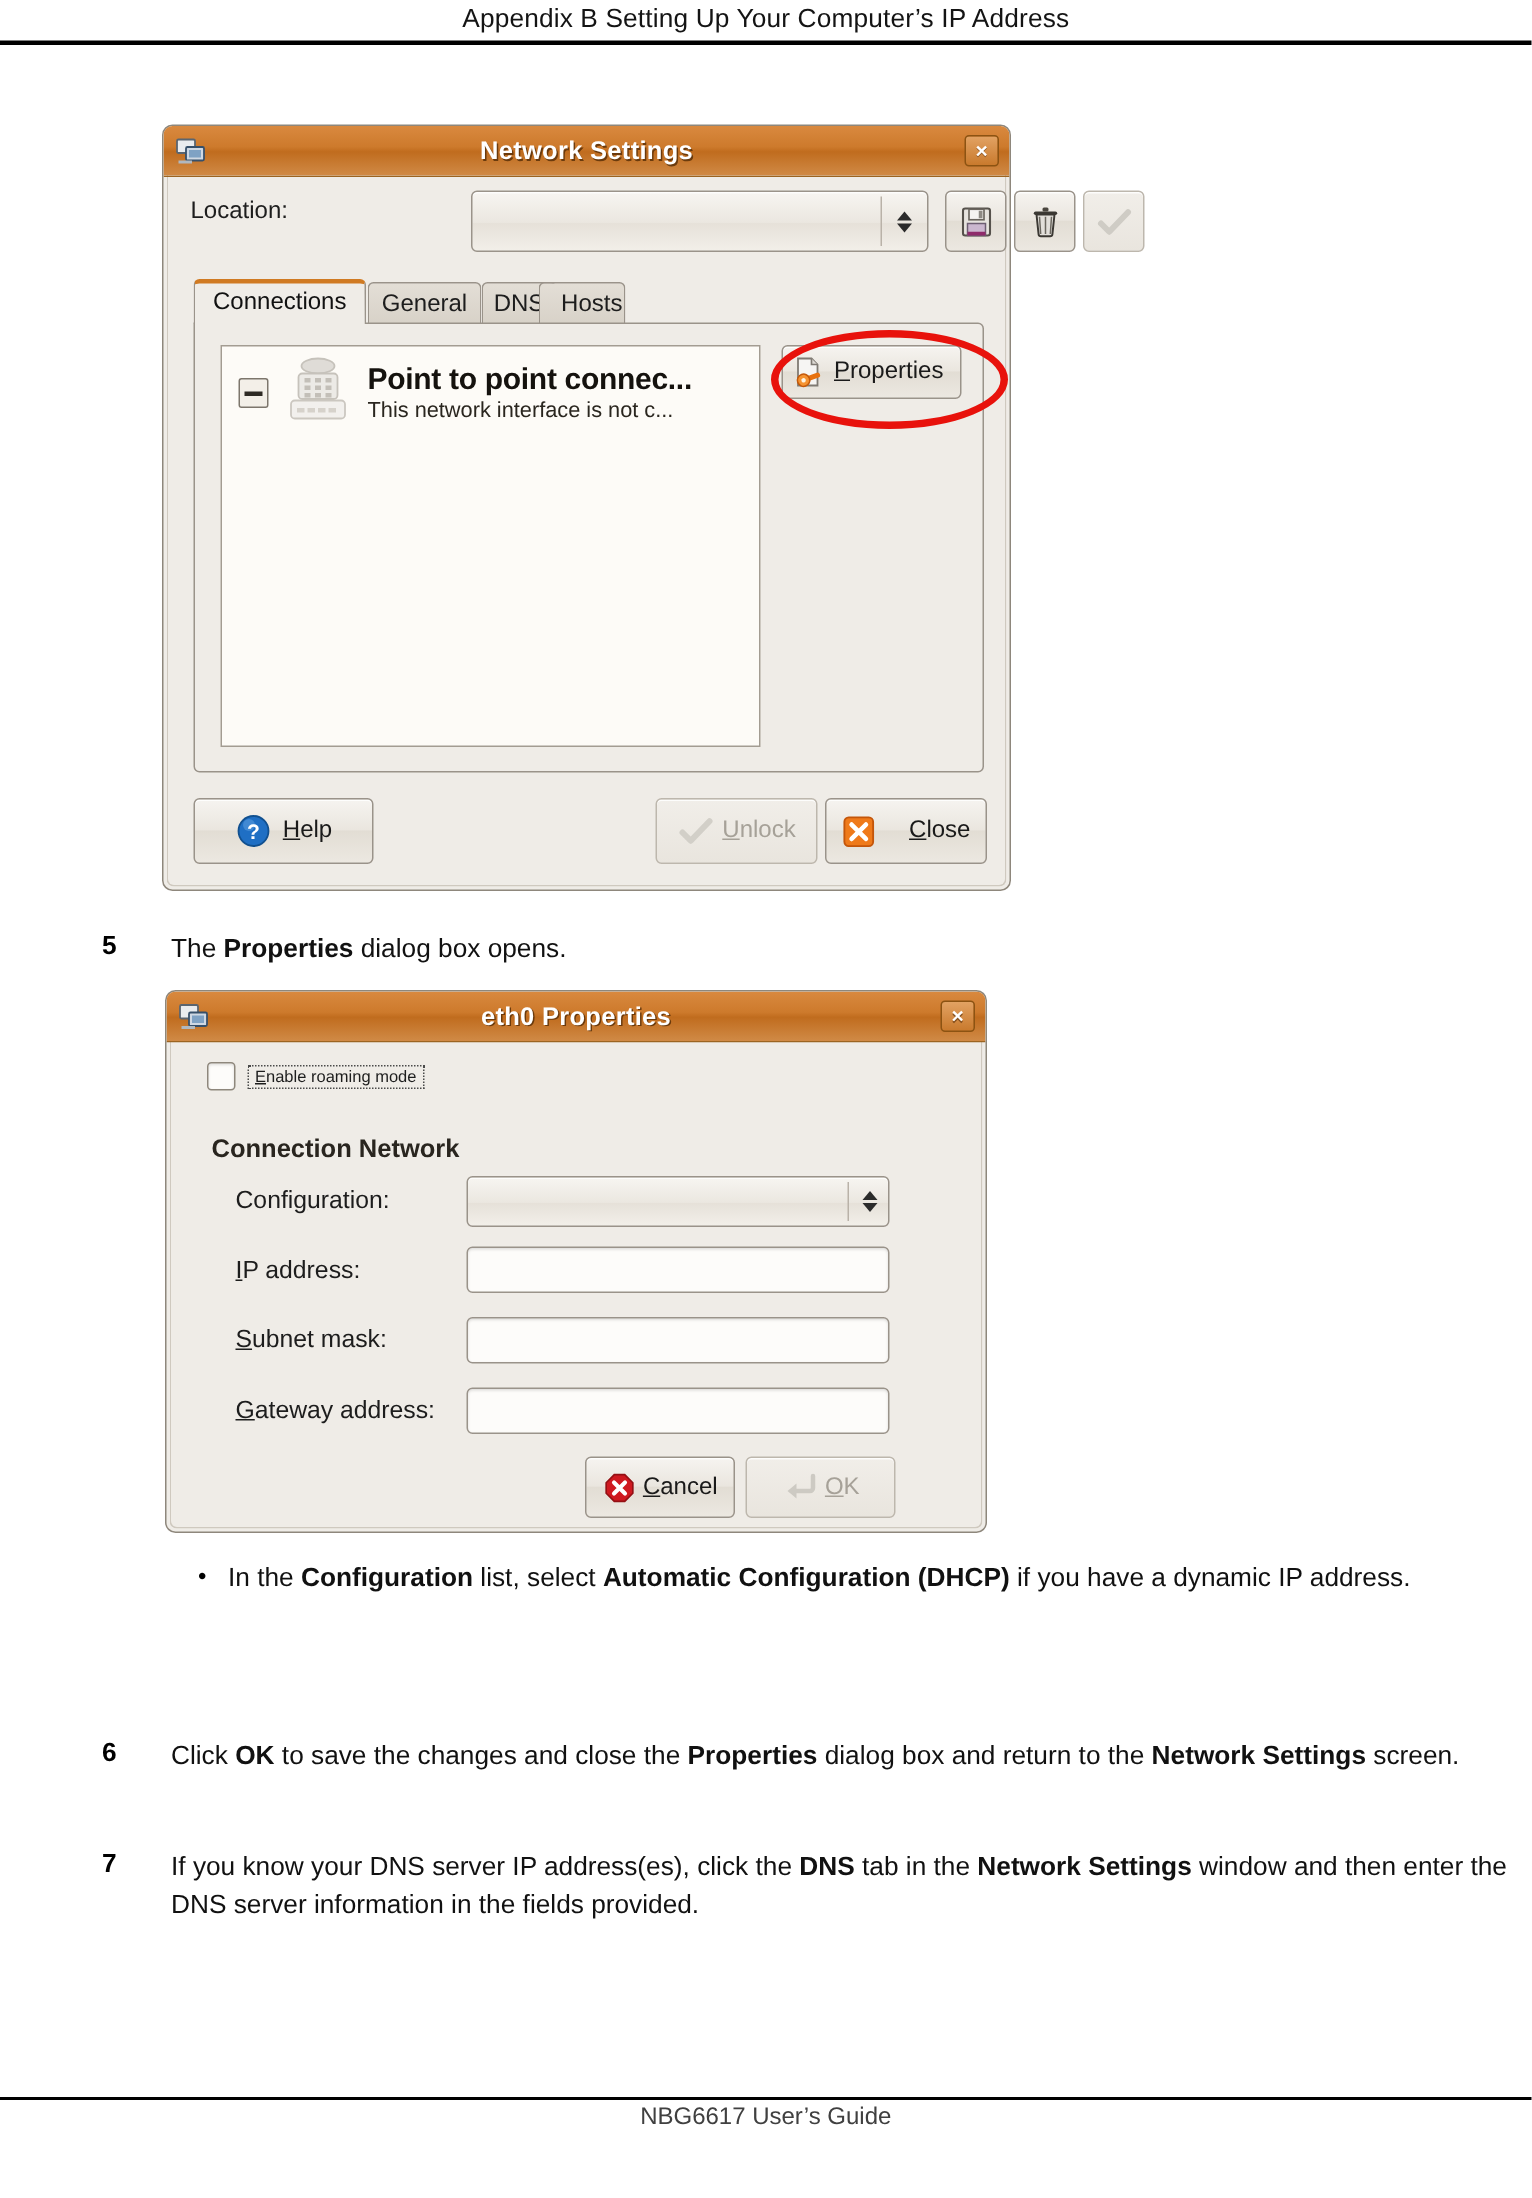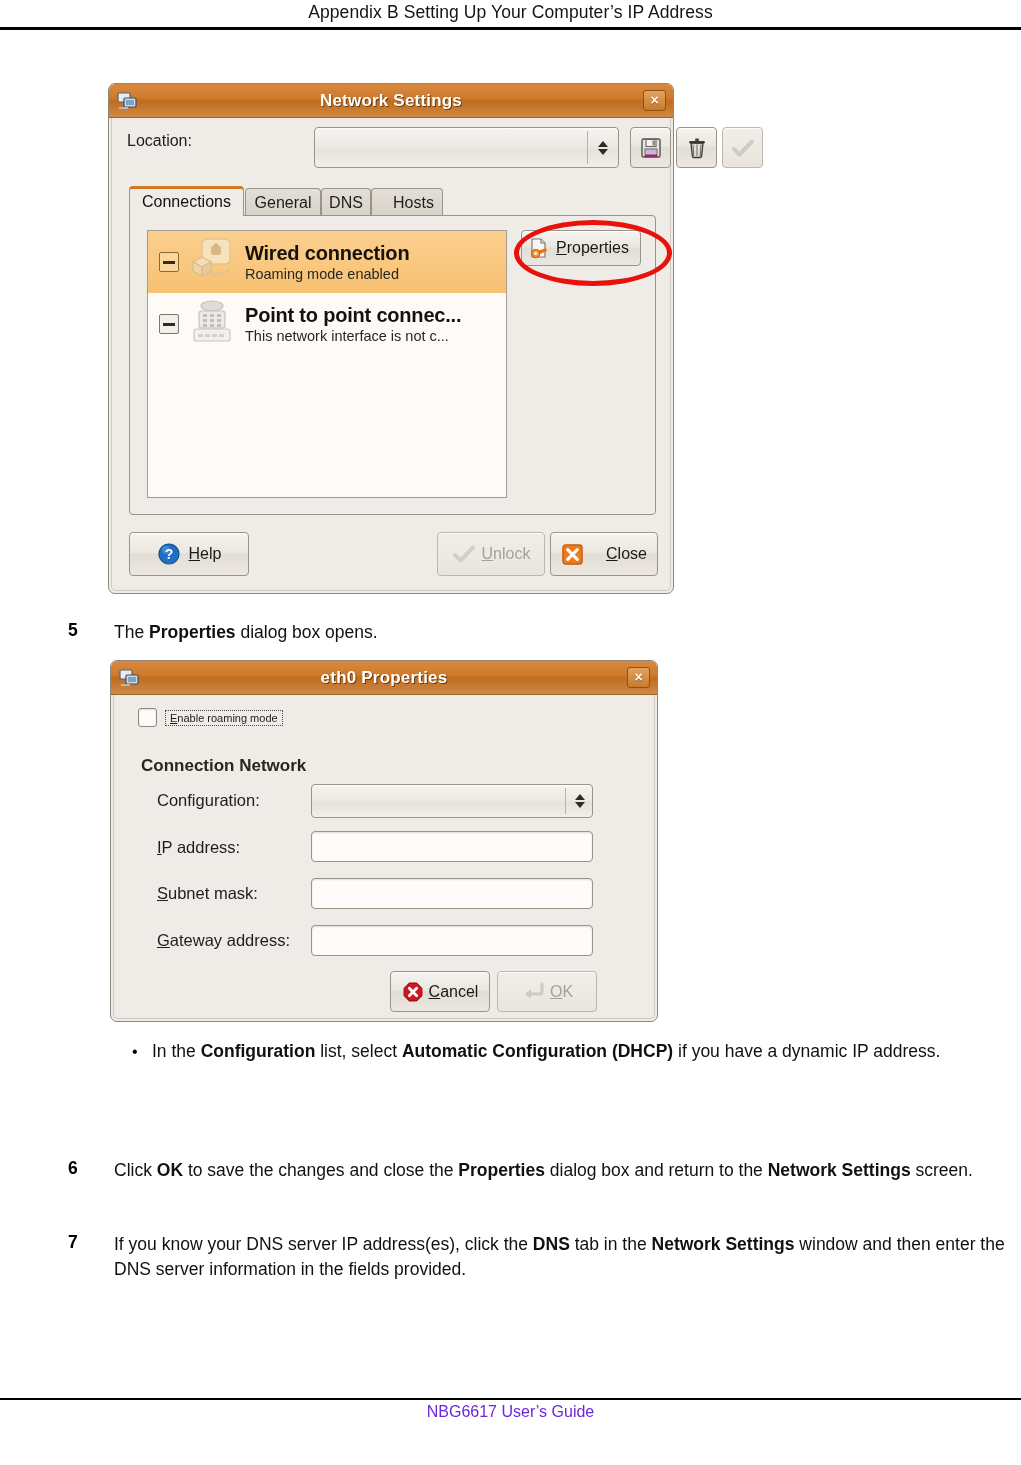--- a/index.html
+++ b/index.html
@@ -17,21 +17,21 @@
     color:#141414;line-height:24px;
   }
   .runhead-rule{
     position:absolute;left:0;top:27px;width:1021px;height:3px;background:#000;
   }
 
   
   .foot-rule{position:absolute;left:0;top:1398px;width:1021px;height:2px;background:#000;}
   .foot-title{
     position:absolute;left:0;top:1403px;width:1021px;text-align:center;
-    font-size:16px;color:#6d28d9;
+    font-size:16px;color:#404040;
   }
   .foot-page{
     position:absolute;left:0;top:1424px;width:1021px;text-align:center;
     font-size:30px;font-weight:bold;color:#000;letter-spacing:.5px;
   }
   .step{
     position:absolute;display:block;
   }
   .step .num{
     position:absolute;left:0;top:0;width:32px;text-align:left;
@@ -225,45 +225,27 @@
 
     <div class="tab active" style="left:20px;top:102px;width:115px;">
       <span>Connections</span>
     </div>
     <div class="tab" style="left:136px;top:104px;width:76px;">
       <span>General</span>
     </div>
     <div class="tab" style="left:212px;top:104px;width:50px;">
       <span>DNS</span>
     </div>
-    <div class="tab" style="left:262px;top:104px;width:72px;padding-left:13px;">
+    <div class="tab" style="left:250px;top:104px;width:58px;padding-left:13px;">
       <span>Hosts</span>
     </div>
 
     <div class="notebook" style="left:20px;top:131px;width:527px;height:300px;"></div>
 
     <div class="listview" style="left:38px;top:146px;width:360px;height:268px;">
-      <div class="lrow sel">
-        <div class="expander"></div>
-        <div class="lico">
-          <svg width="54" height="52" viewBox="0 0 54 52">
-            <rect x="17" y="3" width="28" height="25" rx="5" fill="#f7e2bd" stroke="#e0c490" stroke-width="1.3"></rect>
-            <rect x="26" y="10" width="10" height="9" rx="2" fill="#d8b882"></rect>
-            <rect x="28.5" y="7.5" width="5" height="4" rx="1.5" fill="#d8b882"></rect>
-            <path d="M12 30 q14 14 33 4" stroke="#e0c490" stroke-width="2.4" fill="none"></path>
-            <path d="M8 26 l9 -5 l9 5 l-9 5 Z" fill="#f3ddb7" stroke="#dcbd86" stroke-width="1.2"></path>
-            <path d="M8 26 v9 l9 5 v-9 Z" fill="#efd5a8" stroke="#dcbd86" stroke-width="1.2"></path>
-            <path d="M17 31 v9 l9 -5 v-9 Z" fill="#e8cb98" stroke="#dcbd86" stroke-width="1.2"></path>
-          </svg>
-        </div>
-        <div class="ltext">
-          <div class="ltitle">Wired connection</div>
-          <div class="lsub">Roaming mode enabled</div>
-        </div>
-      </div>
       <div class="lrow">
         <div class="expander"></div>
         <div class="lico">
           <svg width="54" height="52" viewBox="0 0 54 52">
             <ellipse cx="27" cy="8" rx="11" ry="5" fill="#dfdcd7" stroke="#c6c2bb" stroke-width="1.2"></ellipse>
             <rect x="14" y="13" width="26" height="17" rx="2.5" fill="#eceae6" stroke="#c6c2bb" stroke-width="1.2"></rect>
             <g fill="#c3bfb8">
               <rect x="18" y="16" width="4" height="3"></rect>
                 <rect x="25" y="16" width="4" height="3"></rect>
                 <rect x="32" y="16" width="4" height="3"></rect>

